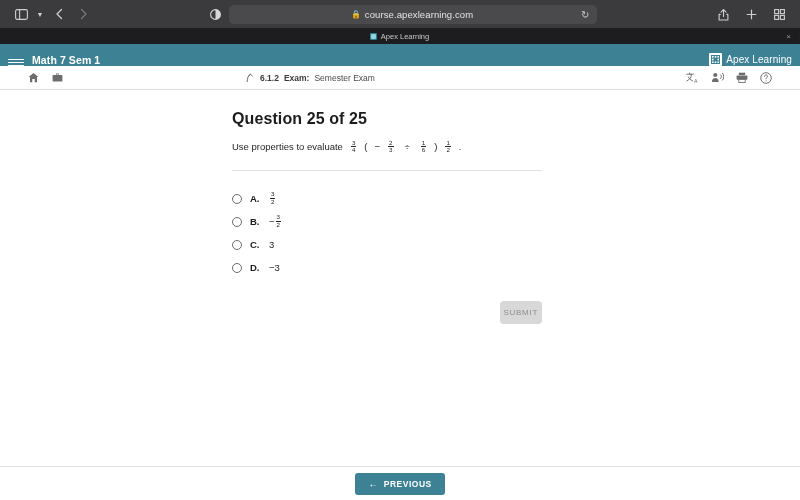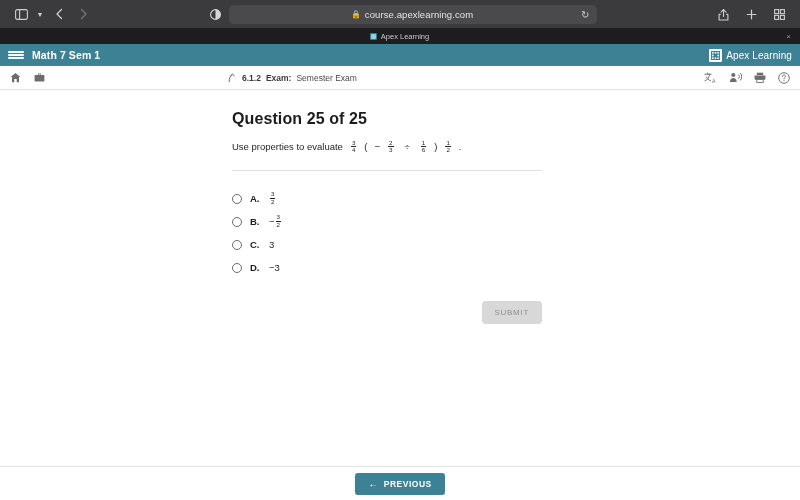--- a/index.html
+++ b/index.html
@@ -60,21 +60,21 @@
     content: ""; position: absolute; inset: 1px;
     background: #8fd3df; border-radius: 1px;
   }
   .tab-close {
     position: absolute; right: 8px; font-size: 8px; color: #9a9a9d;
   }
 
   
   .app-header {
     height: 22px; background: #3d8194;
-    display: flex; align-items: center; padding: 0 8px;
+    display: flex; align-items: flex-end; padding: 0 8px;
     color: #ffffff;
   }
   .hdr-menu-ico {
     width: 16px; display: flex; flex-direction: column;
     justify-content: center; gap: 1.5px; margin-right: 8px;
   }
   .hdr-menu-ico i {
     display: block; height: 1.5px; background: #ffffff;
     border-radius: 1px;
   }
@@ -86,21 +86,21 @@
   .brand-mark {
     width: 13px; height: 13px; background: #ffffff; border-radius: 1px;
     display: flex; align-items: center; justify-content: center;
     color: #3d8194; font-size: 9px; line-height: 1; font-weight: 700;
   }
   .brand-text { font-size: 10px; font-weight: 400; letter-spacing: .1px; }
 
   
   .subbar {
     height: 24px; background: #ffffff; border-bottom: 1px solid #e2e2e2;
-    display: flex; align-items: center; padding: 0 10px;
+    display: flex; align-items: center; padding: 0 28px;
   }
   .sub-left { display: flex; align-items: center; gap: 13px; }
   .sub-ico { color: #6d6d6d; display: flex; align-items: center; }
   .breadcrumb {
     position: absolute; left: 218px;
     display: flex; align-items: center; gap: 5px;
     font-size: 8.5px; color: #3b3b3b;
   }
   .bc-num { font-weight: 700; }
   .bc-label { font-weight: 700; }
@@ -139,21 +139,21 @@
     width: 10px; height: 10px; border: 1.2px solid #6b6b6b;
     border-radius: 50%; flex: none; background: #fff;
   }
   .opt-letter { font-weight: 700; width: 11px; }
   .opt-val { display: flex; align-items: center; }
 
   .submit-row { margin-top: 22px; display: flex; justify-content: flex-end; }
   .submit-btn {
     background: #d8d8d8; color: #8e8e8e; border: none;
     font-size: 8px; letter-spacing: .7px; font-weight: 400;
-    padding: 7px 13px; border-radius: 4px;
+    padding: 7px 4px; border-radius: 4px;
     font-family: "Liberation Sans", sans-serif;
   }
 
   
   .footer {
     position: absolute; left: 0; right: 0; bottom: 0; height: 34px;
     background: #ffffff; border-top: 1px solid #e2e2e2;
     display: flex; align-items: center; justify-content: center;
   }
   .prev-btn {

